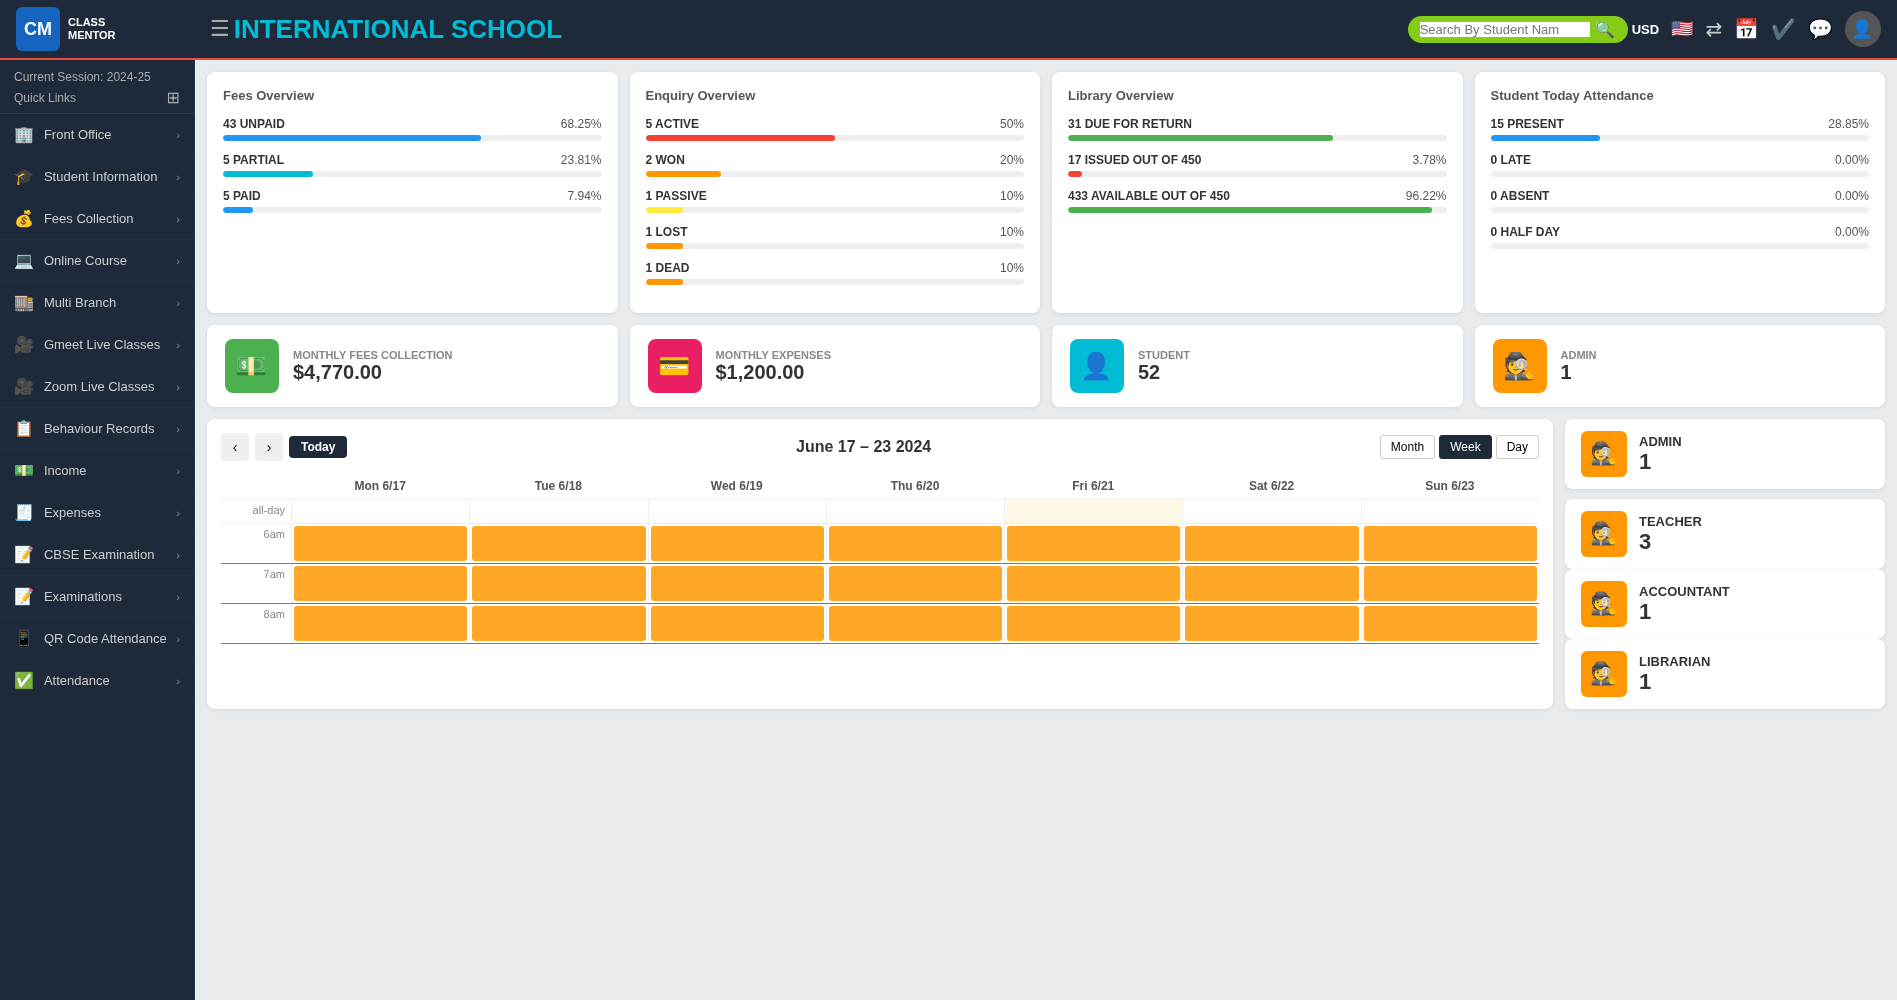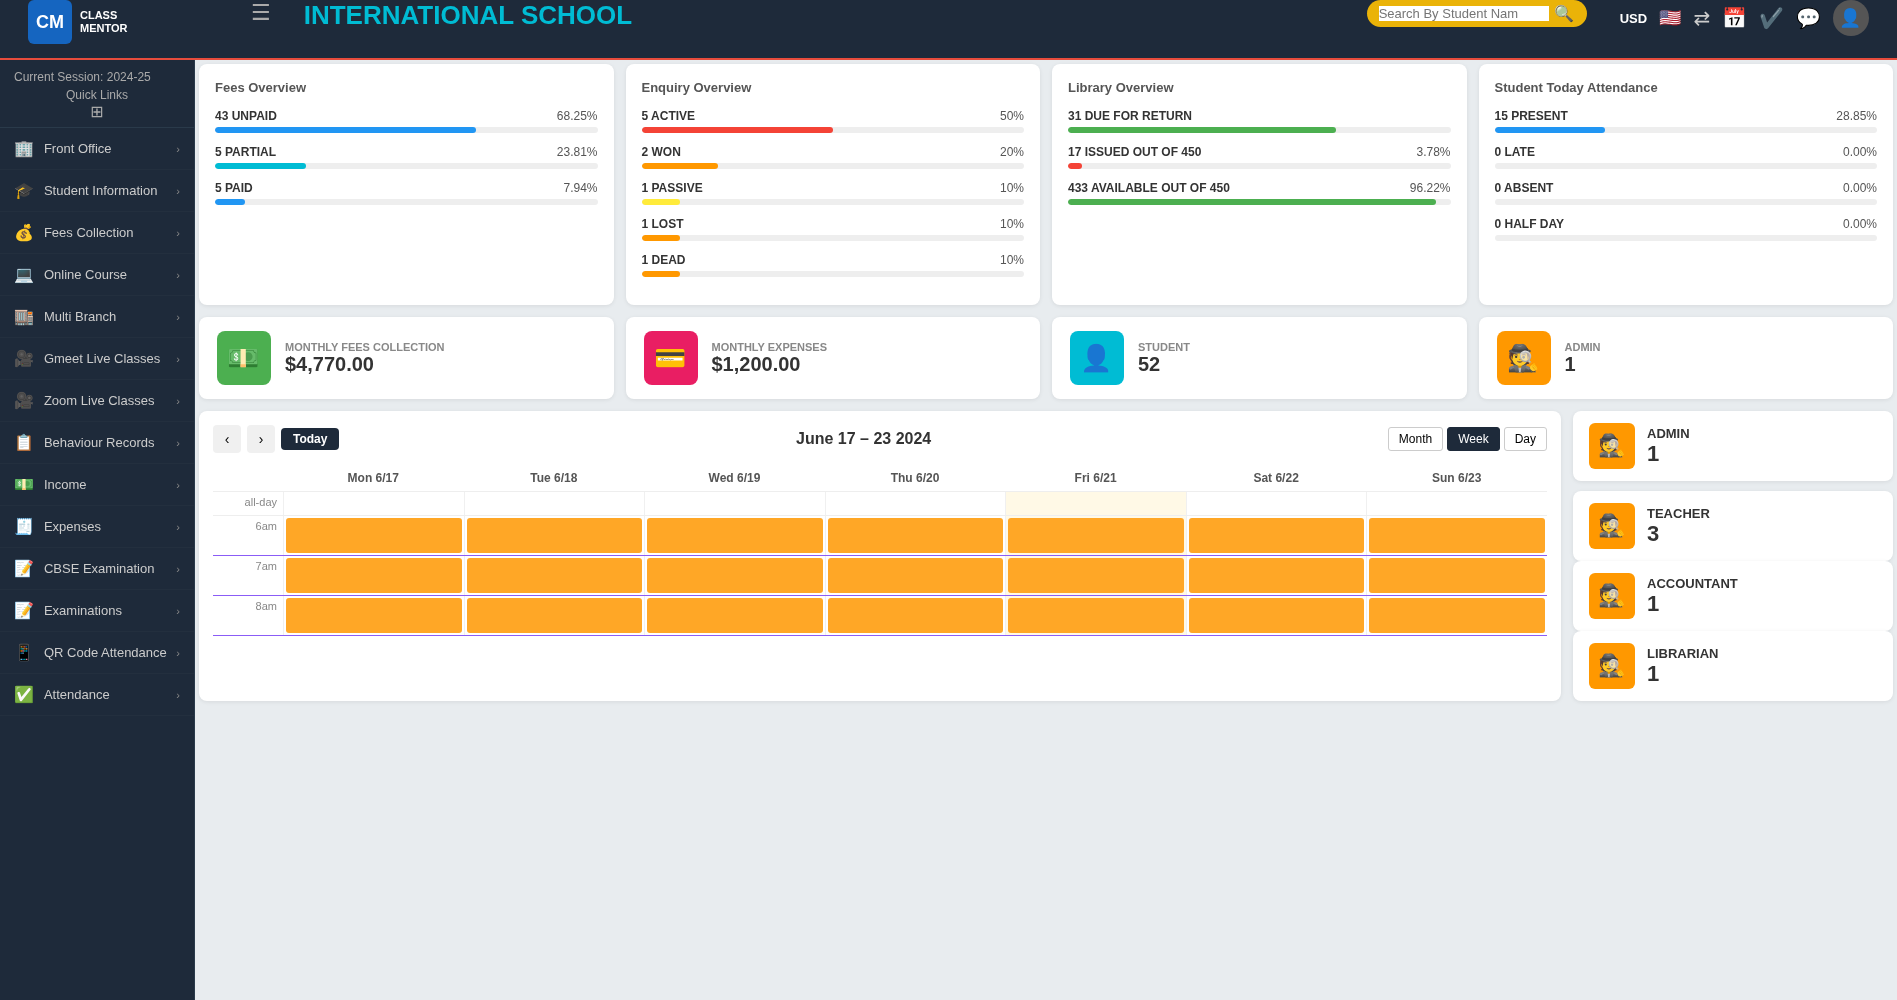--- a/index.html
+++ b/index.html
@@ -1,60 +1,60 @@
 <!DOCTYPE html>
 <html><head>
   <meta charset="utf-8">
   <style>
     * { box-sizing: border-box; margin: 0; padding: 0; }
     body { font-family: 'Segoe UI', Arial, sans-serif; background: #1a2035; height: 1000px; overflow: hidden; }
 
     
     .navbar {
-      display: flex; align-items: flex-start; background: #1e2a3a; height: 60px;
-      padding: 0 28px; gap: 33px; border-bottom: 2px solid #e74c3c;
+      display: flex; align-items: center; background: #1e2a3a; height: 60px;
+      padding: 0 16px; gap: 4px; border-bottom: 2px solid #e74c3c;
     }
     .logo-area { display: flex; align-items: center; gap: 8px; min-width: 190px; }
     .logo-icon { width: 44px; height: 44px; background: #1565c0; border-radius: 6px; display: flex; align-items: center; justify-content: center; color: #fff; font-weight: 900; font-size: 18px; }
     .logo-text { color: #fff; font-size: 11px; line-height: 1.2; }
     .logo-text span { display: block; font-weight: 700; }
     .hamburger { color: #aaa; font-size: 22px; cursor: pointer; }
     .school-title { color: #00bcd4; font-size: 26px; font-weight: 700; flex: 1; }
-    .search-box { display: flex; align-items: center; background: #eab308; border-radius: 20px; padding: 4px 12px; gap: 6px; min-width: 220px; }
+    .search-box { display: flex; align-items: center; background: #84cc16; border-radius: 20px; padding: 4px 12px; gap: 6px; min-width: 220px; }
     .search-box input { border: none; outline: none; font-size: 13px; width: 170px; }
     .search-icon { color: #555; font-size: 16px; cursor: pointer; }
     .nav-actions { display: flex; align-items: center; gap: 12px; }
     .nav-btn { color: #ccc; font-size: 20px; cursor: pointer; background: none; border: none; }
     .currency { color: #fff; font-size: 13px; font-weight: 600; }
     .flag { font-size: 18px; }
     .avatar { width: 36px; height: 36px; border-radius: 50%; background: #555; display: flex; align-items: center; justify-content: center; color: #fff; font-size: 18px; cursor: pointer; }
 
     
     .main-layout { display: flex; height: calc(1000px - 60px); }
 
     
     .sidebar {
       width: 195px; min-width: 195px; background: #1e2a3a; color: #ccc;
       overflow-y: auto; border-right: 1px solid #2a3a4a;
     }
     .sidebar::-webkit-scrollbar { width: 4px; }
     .sidebar::-webkit-scrollbar-thumb { background: #3a4a5a; }
     .session-info { padding: 10px 14px 6px; font-size: 12px; color: #aaa; border-bottom: 1px solid #2a3a4a; }
-    .session-info .quick-links { display: flex; align-items: center; justify-content: space-between; margin-top: 4px; flex-direction: column; }
+    .session-info .quick-links { display: flex; align-items: center; justify-content: space-between; margin-top: 4px; }
     .sidebar-item {
       display: flex; align-items: center; padding: 11px 14px;
       cursor: pointer; font-size: 13px; color: #ccc; border-bottom: 1px solid #232f3e;
       justify-content: space-between;
     }
     .sidebar-item .left { display: flex; align-items: center; gap: 10px; }
     .sidebar-icon { font-size: 16px; color: #aaa; }
     .chevron { font-size: 11px; color: #888; }
 
     
-    .content { flex: 1; background: #e8ecef; overflow-y: auto; padding: 4px; }
+    .content { flex: 1; background: #e8ecef; overflow-y: auto; padding: 12px; }
     .content::-webkit-scrollbar { width: 6px; }
     .content::-webkit-scrollbar-thumb { background: #bbb; }
 
     
     .overview-row { display: grid; grid-template-columns: 1fr 1fr 1fr 1fr; gap: 12px; margin-bottom: 12px; }
     .card { background: #fff; border-radius: 8px; padding: 16px; box-shadow: 0 1px 4px rgba(0,0,0,0.08); }
     .card-title { font-size: 13px; color: #555; font-weight: 600; margin-bottom: 14px; }
 
     .stat-item { margin-bottom: 12px; }
     .stat-header { display: flex; justify-content: space-between; align-items: center; margin-bottom: 4px; }

